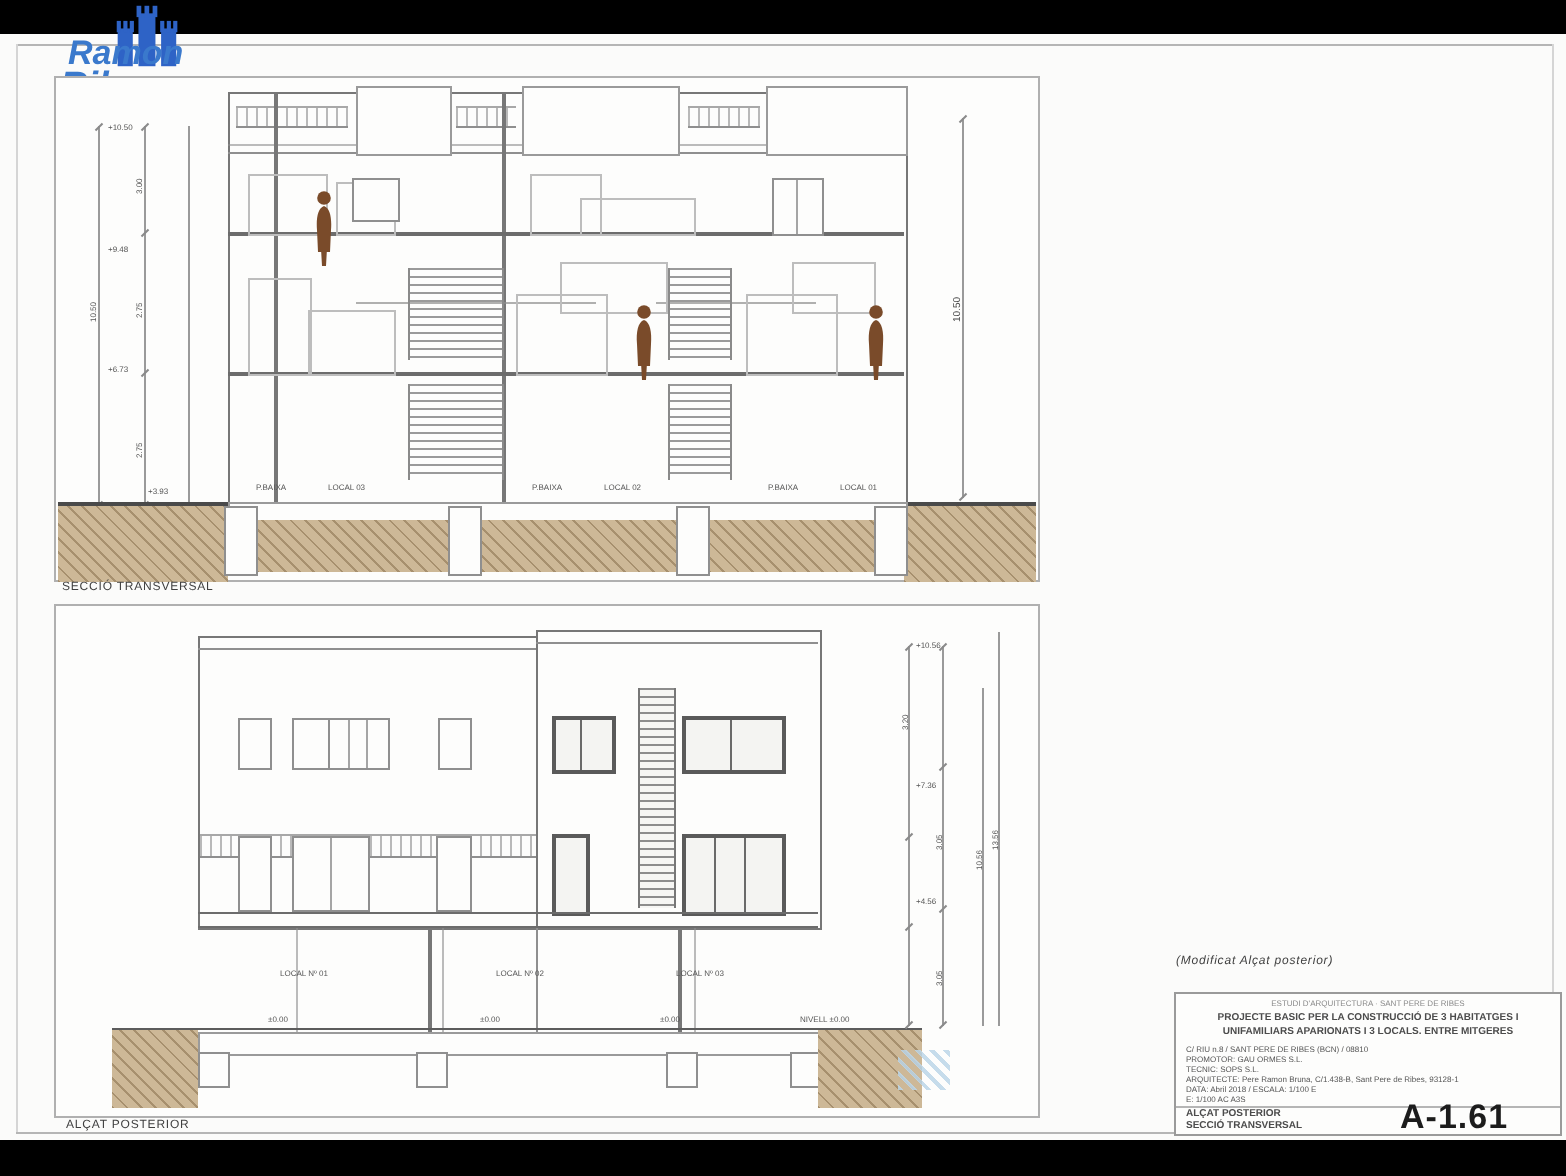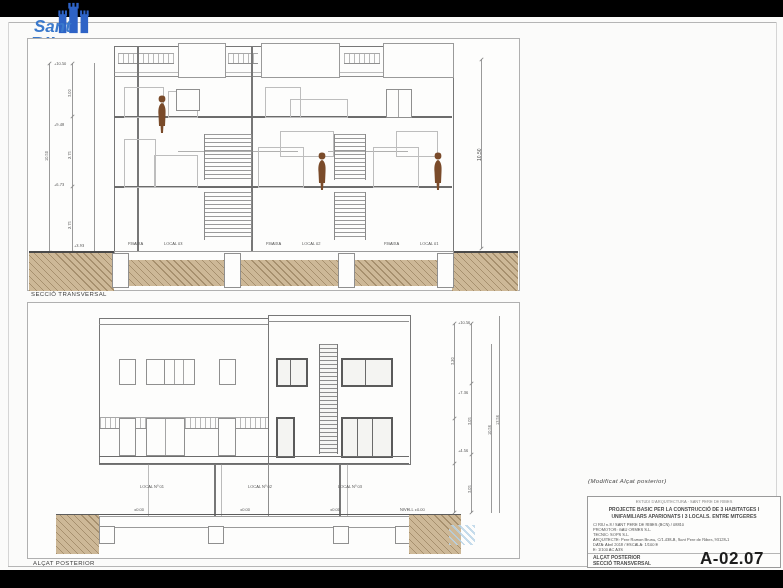--- a/index.html
+++ b/index.html
@@ -73,21 +73,21 @@
         <rect x="5" y="14" width="8" height="20"></rect>
         <rect x="4.5" y="10" width="2.2" height="6"></rect>
           <rect x="8" y="10" width="2.2" height="6"></rect>
           <rect x="11.4" y="10" width="2.2" height="6"></rect>
         <rect x="28" y="14" width="8" height="20"></rect>
         <rect x="27.5" y="10" width="2.2" height="6"></rect>
           <rect x="31" y="10" width="2.2" height="6"></rect>
           <rect x="34.4" y="10" width="2.2" height="6"></rect>
       </g>
     </svg>
-    <div class="abs logo-text logo1" style="left:4px;top:18px;">Sant</div>
+    <div class="abs logo-text logo1" style="left:4px;top:18px;">Ramon</div>
     <div class="abs logo-text logo2" style="left:0px;top:34px;">Ribes</div>
   </div>
 
   <div class="abs frame" style="left:27px;top:38px;width:491px;height:251px;">
 
     <div class="abs dimline" style="left:21px;top:24px;height:190px;"></div>
     <div class="abs dimline" style="left:44px;top:24px;height:190px;"></div>
     <div class="abs dimline" style="left:66px;top:24px;height:190px;"></div>
     <div class="tick" style="left:19px;top:24px;"></div>
       <div class="tick" style="left:19px;top:213px;"></div>
@@ -279,16 +279,16 @@
     <div class="abs t5 tbc" style="left:2px;top:17px;width:188px;font-weight:bold;">UNIFAMILIARS APARIONATS I 3 LOCALS. ENTRE MITGERES</div>
     <div class="abs t4" style="left:5px;top:26px;">C/ RIU n.8 / SANT PERE DE RIBES (BCN) / 08810</div>
     <div class="abs t4" style="left:5px;top:31px;">PROMOTOR: GAU ORMES S.L.</div>
     <div class="abs t4" style="left:5px;top:36px;">TECNIC: SOPS S.L.</div>
     <div class="abs t4" style="left:5px;top:41px;">ARQUITECTE: Pere Ramon Bruna, C/1.438-B, Sant Pere de Ribes, 93128-1</div>
     <div class="abs t4" style="left:5px;top:46px;">DATA: Abril 2018 / ESCALA: 1/100 E</div>
     <div class="abs t4" style="left:5px;top:51px;">E:   1/100 AC A3S</div>
     <div class="abs hairline" style="left:0;top:56px;width:192px;"></div>
     <div class="abs t5" style="left:5px;top:58px;font-weight:bold;">ALÇAT POSTERIOR</div>
     <div class="abs t5" style="left:5px;top:64px;font-weight:bold;">SECCIÓ TRANSVERSAL</div>
-    <div class="abs tbnum" style="left:112px;top:52px;">A-02.07</div>
+    <div class="abs tbnum" style="left:112px;top:52px;">A-1.61</div>
   </div>
 
 </div>
 
 </body></html>

